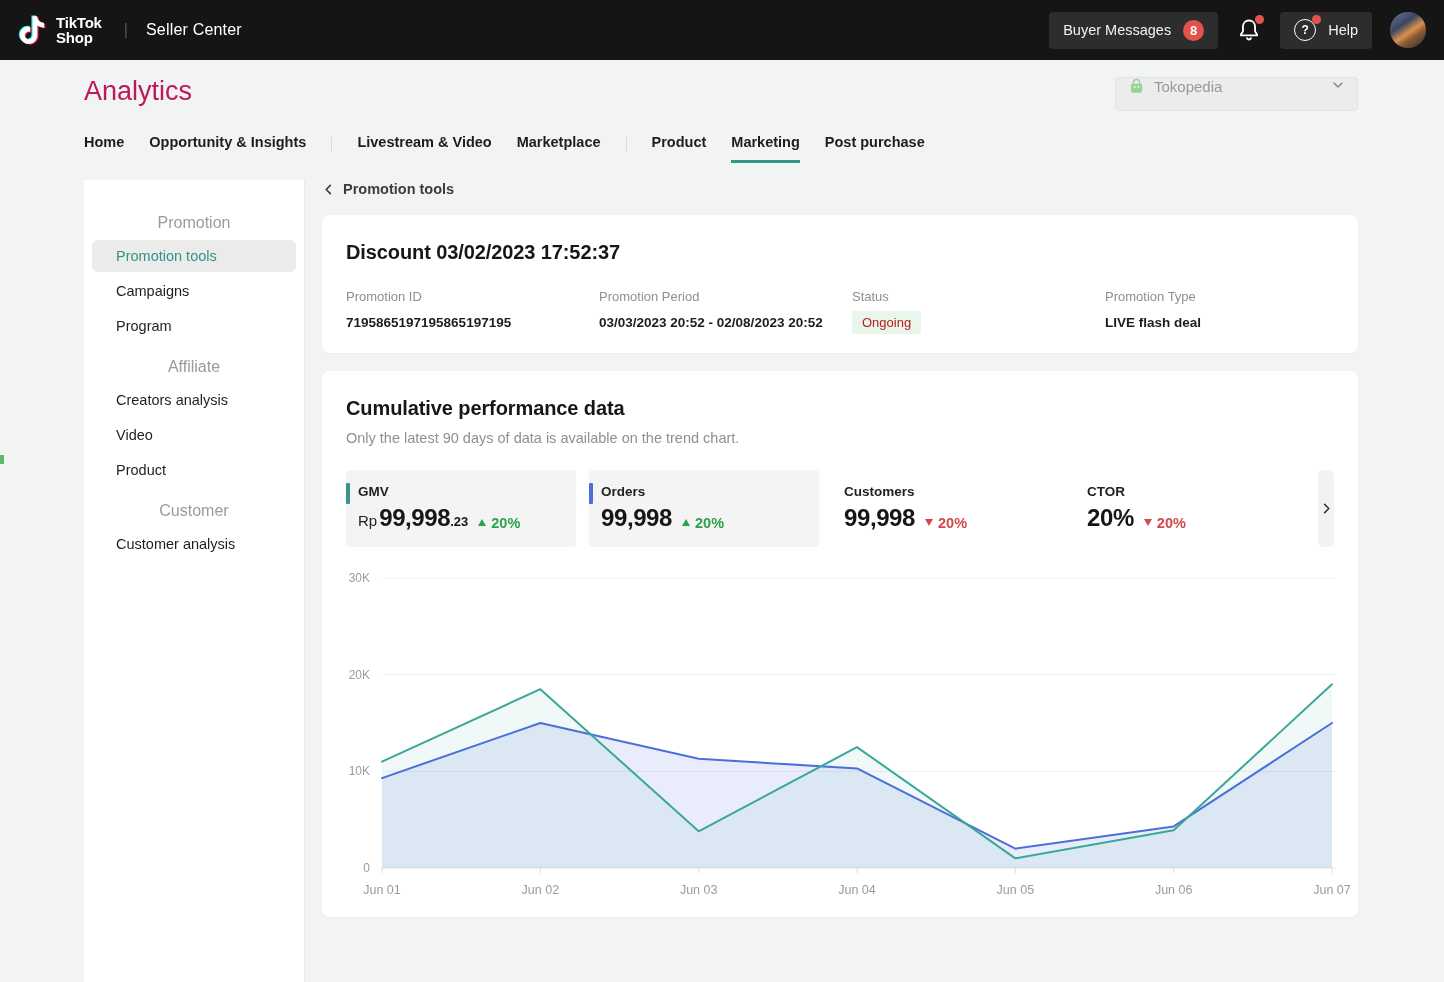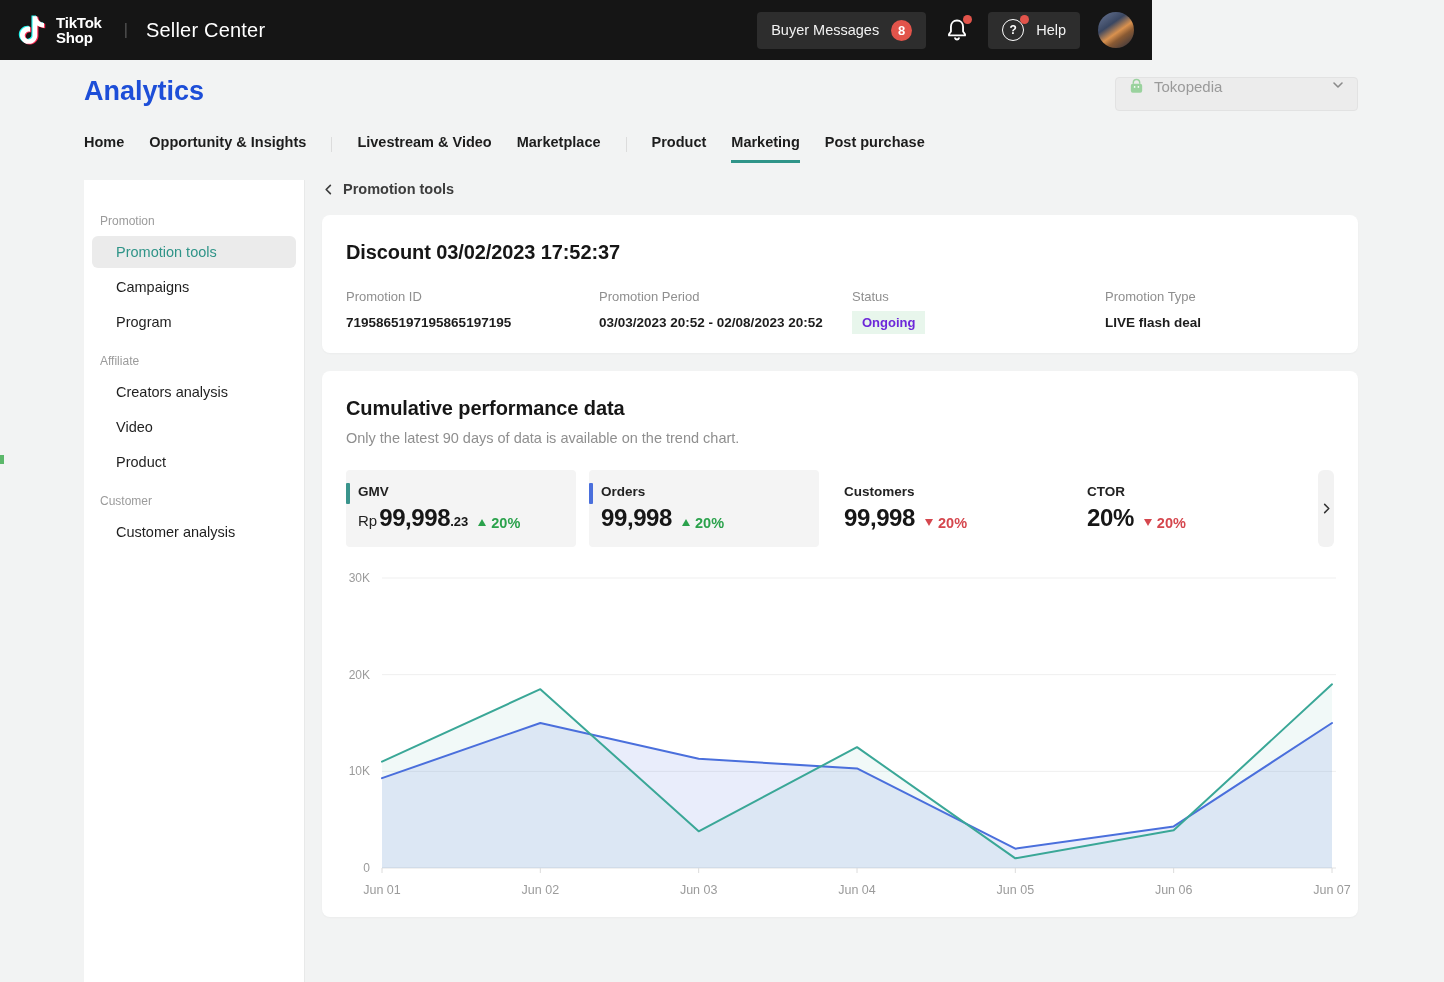--- a/index.html
+++ b/index.html
@@ -6,29 +6,29 @@
   html,body { width:1444px; height:982px; }
   body {
     font-family:"Liberation Sans", sans-serif;
     background:#f2f3f3;
     color:#1f1f1f;
     position:relative;
     overflow:hidden;
   }
   
   .topbar {
-    position:absolute; top:0; left:0; width:1152px; height:60px;
+    position:absolute; top:0; left:0; width:1444px; height:60px;
     background:#151515; display:flex; align-items:center; padding:0 18px;
   }
   .brand { display:flex; align-items:center; gap:8px; }
   .note-icon { position:relative; width:30px; height:34px; }
   .note-icon svg { position:absolute; top:2px; left:0; }
   .brand-text { color:#fff; font-weight:800; font-size:15px; line-height:15px; letter-spacing:-0.2px; }
   .brand-divider { color:#555; margin:0 18px 0 22px; font-size:16px; }
-  .product-name { color:#fff; font-size:20px; font-weight:500; letter-spacing:0.2px; }
+  .product-name { color:#fff; font-size:16px; font-weight:500; letter-spacing:0.2px; }
   .topbar-right { margin-left:auto; display:flex; align-items:center; gap:18px; }
   .tb-btn {
     background:#2d2d2d; border:none; color:#f2f2f2; height:37px; border-radius:4px;
     display:flex; align-items:center; gap:12px; padding:0 14px; font-size:14.5px;
     font-family:"Liberation Sans", sans-serif; cursor:pointer;
   }
   .count-badge {
     background:#e2544b; color:#fff; width:21px; height:21px; border-radius:50%;
     font-size:13px; display:flex; align-items:center; justify-content:center; font-weight:600;
   }
@@ -36,53 +36,53 @@
   .red-dot { position:absolute; width:9px; height:9px; background:#e2544b; border-radius:50%; top:-2px; right:-2px; }
   .help-icon { position:relative; width:22px; height:22px; border:1.8px solid #fff; border-radius:50%;
     display:flex; align-items:center; justify-content:center; color:#fff; font-size:12px; font-weight:700; }
   .help-icon .red-dot { top:-5px; right:-6px; }
   .avatar {
     width:36px; height:36px; border-radius:50%;
     background:linear-gradient(145deg,#6b7896 0%,#3a4762 35%,#d9914e 55%,#8a5a33 68%,#242c40 100%);
     cursor:pointer;
   }
   
-  .page-title { position:absolute; left:84px; top:76px; font-size:27px; font-weight:700; color:#1d4ed8; }
+  .page-title { position:absolute; left:84px; top:76px; font-size:27px; font-weight:400; color:#be185d; }
   .shop-select {
     position:absolute; right:86px; top:77px; width:243px; height:34px;
     background:#ececec; border:1px solid #e2e2e2; border-radius:4px;
     display:flex; align-items:flex-start; padding:0 12px; gap:9px; cursor:pointer;
   }
   .shop-select .value { color:#9a9a9a; font-size:15px; flex:1; }
   .tabs { position:absolute; left:84px; top:133px; display:flex; align-items:center; gap:25px; height:30px; }
   .tab { font-size:14.5px; font-weight:700; color:#1d1d1d; padding-bottom:10px; cursor:pointer; border-bottom:3px solid transparent; }
   .tab.active { border-bottom-color:#2f9488; }
   .tab-divider { width:1px; height:15px; background:#dcdcdc; margin-bottom:8px; }
   
   .sidebar {
     position:absolute; left:84px; top:180px; width:220px; height:802px;
     background:#fff; box-shadow:1px 0 0 rgba(0,0,0,0.04); padding-top:18px;
   }
-  .section-label { margin:16px 16px 8px; font-size:12px; color:#9b9b9b; }
+  .section-label { margin:16px 16px 8px; font-size:16px; color:#9b9b9b;text-align:center; }
   .side-item { margin:3px 8px; padding:8px 10px 8px 24px; font-size:14.5px; color:#1f1f1f; border-radius:6px; cursor:pointer; }
   .side-item.active { background:#ebebeb; color:#2f9488; }
   .left-marker { position:absolute; left:0; top:455px; width:4px; height:9px; background:#5cb86a; }
   
   .breadcrumb { position:absolute; left:322px; top:181px; display:flex; align-items:center; gap:8px;
     font-size:14.5px; font-weight:700; color:#3d3d3d; cursor:pointer; }
   .card { position:absolute; left:322px; width:1036px; background:#fff; border-radius:8px;
     box-shadow:0 1px 2px rgba(0,0,0,0.03); }
   .card1 { top:215px; height:138px; padding:26px 24px 0; }
   .card2 { top:371px; height:546px; padding:26px 24px 0; }
   .card-title { font-size:20px; font-weight:800; color:#161616; letter-spacing:-0.1px; }
   .field-grid { display:grid; grid-template-columns:253px 253px 253px auto; margin-top:25px; }
   .field-label { font-size:13px; color:#8f8f8f; }
   .field-value { margin-top:11px; font-size:13.5px; font-weight:700; color:#1d1d1d; }
   .badge {
-    display:inline-block; background:#e8f6ec; color:#6d28d9; font-size:13px; font-weight:700;
+    display:inline-block; background:#e8f6ec; color:#b91c1c; font-size:13px; font-weight:400;
     padding:4px 10px; border-radius:0; margin-top:7px;
   }
   .card-subtitle { margin-top:10px; font-size:14.5px; color:#8f8f8f; }
   
   .metrics-row { margin-top:24px; display:flex; gap:13.5px; align-items:stretch; }
   .metric { position:relative; width:230px; height:77px; border-radius:4px; padding:14px 12px 0 12px; cursor:pointer; }
   .metric.selected { background:#f4f4f4; }
   .metric .accent { position:absolute; left:0; top:13px; width:4px; height:21px; border-radius:1px; }
   .metric-label { font-size:13.5px; font-weight:700; color:#222; }
   .metric-value-row { display:flex; align-items:baseline; margin-top:5px; }

